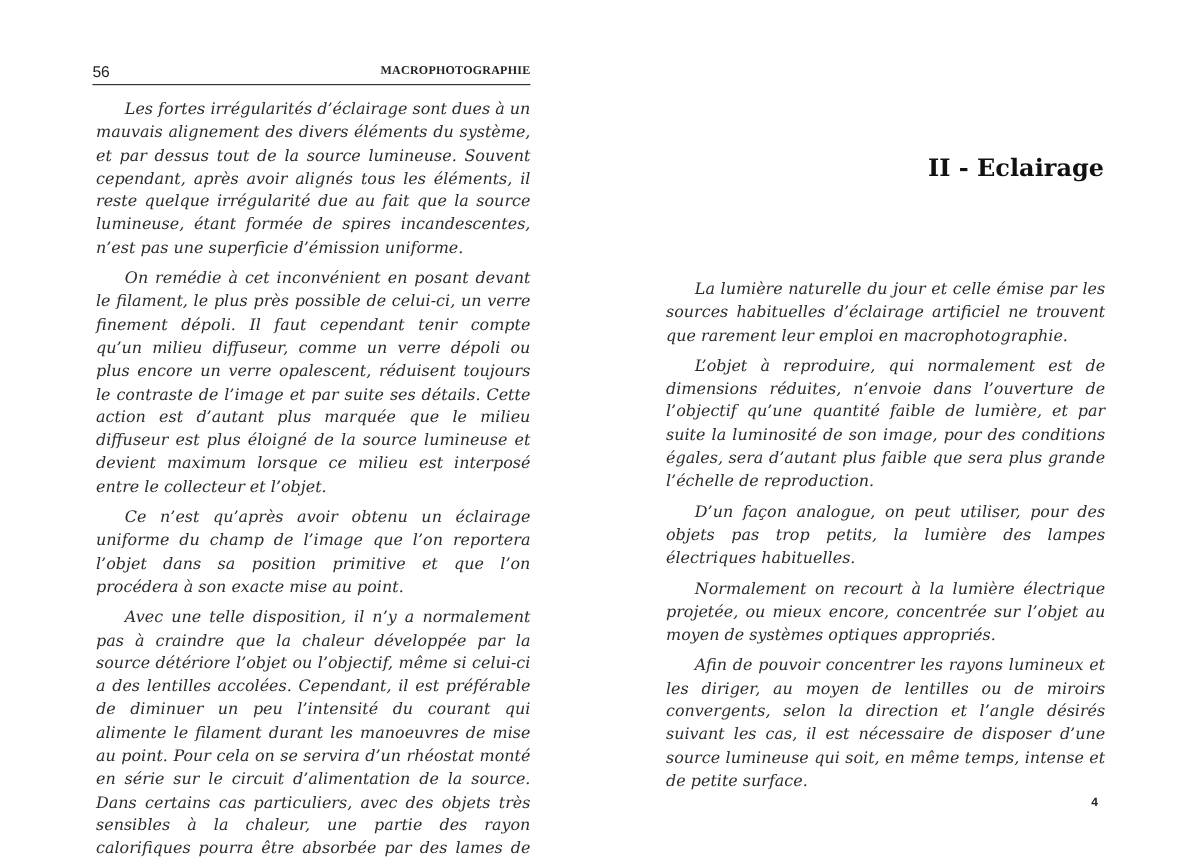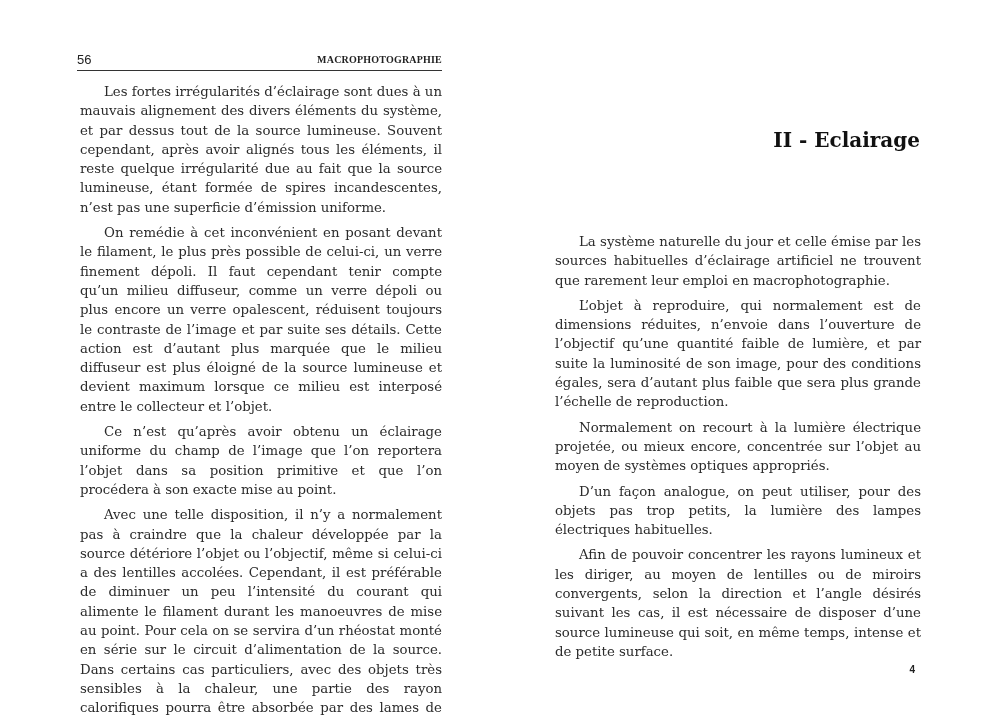--- a/index.html
+++ b/index.html
@@ -11,21 +11,21 @@
     .running-head { position: absolute; top: 52px; left: 77px; width: 365px; height: 18px;
                     border-bottom: 1.5px solid #333; }
     .page-num-left { position: absolute; left: 0; top: 0; font-family: "Liberation Sans", sans-serif;
                      font-size: 13px; color: #222; }
     .running-title { position: absolute; right: 0; top: 2px; font-family: Liberation Serif, serif;
                      font-weight: bold; font-size: 10px; letter-spacing: 0.2px; color: #222; }
     .body-text { position: absolute; font-size: 13.3px; line-height: 19.3px; text-align: justify;
                  hyphens: manual; }
     .left-text { top: 82px; left: 80px; width: 362px; }
     .right-text { top: 232px; left: 55px; width: 366px; }
-    .body-text p { margin: 0 0 6px 0; text-indent: 24px; }
+    .body-text p { margin: 0 0 6px 0; text-indent: 24px; font-style: italic; }
     .chapter-title { position: absolute; top: 128px; right: 80px; font-family: "DejaVu Serif", serif;
                      font-weight: bold; font-size: 20px; color: #111; }
     .page-num-right { position: absolute; top: 664px; right: 85px; font-family: "Liberation Sans", sans-serif;
                       font-weight: bold; font-size: 10px; color: #222; }
   </style>
 </head>
 <body>
 
 <div class="page left-page">
   <div class="running-head">
@@ -36,20 +36,20 @@
     <p>Les fortes irrégularités d’éclairage sont dues à un mauvais alignement des divers éléments du système, et par dessus tout de la source lumineuse. Souvent cependant, après avoir alignés tous les éléments, il reste quelque irrégularité due au fait que la source lumineuse, étant for­mée de spires incandescentes, n’est pas une superficie d’émission uniforme.</p>
     <p>On remédie à cet inconvénient en posant devant le fi­lament, le plus près possible de celui-ci, un verre fine­ment dépoli. Il faut cependant tenir compte qu’un milieu diffuseur, comme un verre dépoli ou plus encore un verre opalescent, réduisent toujours le contraste de l’image et par suite ses détails. Cette action est d’autant plus mar­quée que le milieu diffuseur est plus éloigné de la source lumineuse et devient maximum lorsque ce milieu est in­terposé entre le collecteur et l’objet.</p>
     <p>Ce n’est qu’après avoir obtenu un éclairage uniforme du champ de l’image que l’on reportera l’objet dans sa position primitive et que l’on procédera à son exacte mise au point.</p>
     <p>Avec une telle disposition, il n’y a normalement pas à craindre que la chaleur développée par la source détériore l’objet ou l’objectif, même si celui-ci a des lentilles acco­lées. Cependant, il est préférable de diminuer un peu l’in­tensité du courant qui alimente le filament durant les ma­noeuvres de mise au point. Pour cela on se servira d’un rhéostat monté en série sur le circuit d’alimentation de la source. Dans certains cas particuliers, avec des objets très sensibles à la chaleur, une partie des rayon calorifiques pourra être absorbée par des lames de verre antithermi-</p>
   </div>
 </div>
 
 <div class="page right-page">
   <div class="chapter-title">II - Eclairage</div>
   <div class="body-text right-text">
-    <p>La système naturelle du jour et celle émise par les sources habituelles d’éclairage artificiel ne trouvent que rarement leur emploi en macrophotographie.</p>
+    <p>La lumière naturelle du jour et celle émise par les sources habituelles d’éclairage artificiel ne trouvent que rarement leur emploi en macrophotographie.</p>
     <p>L’objet à reproduire, qui normalement est de dimen­sions réduites, n’envoie dans l’ouverture de l’objectif qu’une quantité faible de lumière, et par suite la luminosité de son image, pour des conditions égales, sera d’autant plus faible que sera plus grande l’échelle de reproduction.</p>
+    <p>D’un façon analogue, on peut utiliser, pour des objets pas trop petits, la lumière des lampes électriques habi­tuelles.</p>
     <p>Normalement on recourt à la lumière électrique proje­tée, ou mieux encore, concentrée sur l’objet au moyen de systèmes optiques appropriés.</p>
-    <p>D’un façon analogue, on peut utiliser, pour des objets pas trop petits, la lumière des lampes électriques habi­tuelles.</p>
     <p>Afin de pouvoir concentrer les rayons lumineux et les diriger, au moyen de lentilles ou de miroirs convergents, selon la direction et l’angle désirés suivant les cas, il est nécessaire de disposer d’une source lumineuse qui soit, en même temps, intense et de petite surface.</p>
   </div>
   <div class="page-num-right">4</div>
 </div>
 
 </body></html>

